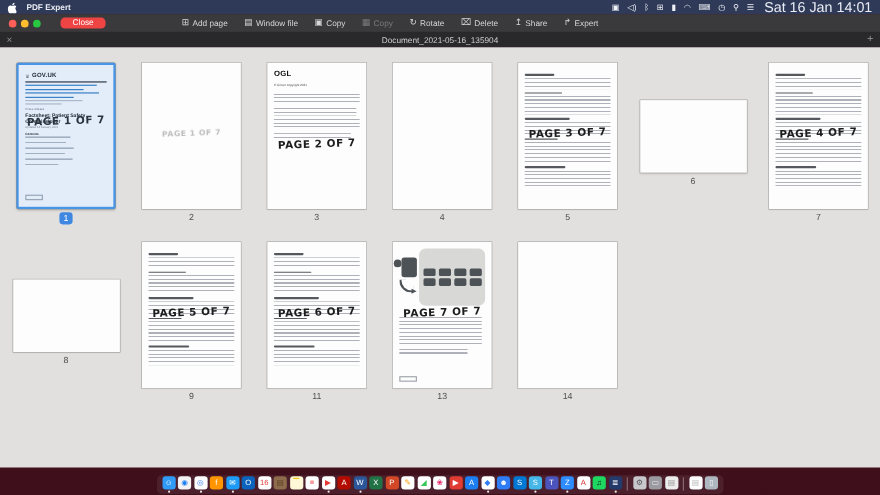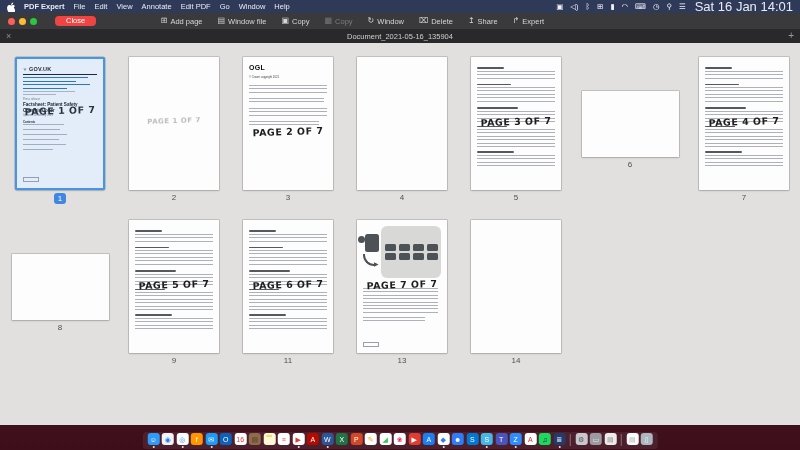--- a/index.html
+++ b/index.html
@@ -98,30 +98,20 @@
 </head>
 <body>
 
 <div class="menubar">
   <span class="apple">
     <svg width="8" height="10" viewBox="0 0 14 17">
         <path fill="#ffffff" d="M11.6 9c0-2.2 1.8-3.2 1.9-3.3-1-1.5-2.6-1.7-3.2-1.7-1.4-.1-2.7.8-3.3.8-.7 0-1.8-.8-2.9-.8C2.6 4 1.2 4.9.4 6.3c-1.6 2.8-.4 7 1.2 9.3.8 1.1 1.7 2.4 2.9 2.3 1.2 0 1.6-.7 3-.7s1.8.7 3 .7 2-1.1 2.8-2.2c.9-1.3 1.2-2.5 1.3-2.6-.1-.1-2.4-1-2.4-3.7l-.6-.4zM9.4 2.6c.6-.8 1.1-1.9 1-3-.9 0-2.1.6-2.7 1.4-.6.7-1.2 1.9-1 3 1 .1 2.1-.6 2.7-1.4z" transform="translate(.5 1)"></path>
       </svg>
   </span>
   <span class="app">PDF Expert</span>
-  <span id="menu-items" style="display:flex;gap:9px;">
-      <span class="mi">File</span>
-      <span class="mi">Edit</span>
-      <span class="mi">View</span>
-      <span class="mi">Annotate</span>
-      <span class="mi">Edit PDF</span>
-      <span class="mi">Go</span>
-      <span class="mi">Window</span>
-      <span class="mi">Help</span>
-    </span>
   <span class="spacer"></span>
   <span class="status" id="status-icons">
       <span>▣</span>
       <span>◁)</span>
       <span>ᛒ</span>
       <span>⊞</span>
       <span>▮</span>
       <span>◠</span>
       <span>⌨</span>
       <span>◷</span>
@@ -148,21 +138,21 @@
       <span class="tbtn">
         <span class="ticon">▣</span>
         <span>Copy</span>
       </span>
       <span class="tbtn disabled">
         <span class="ticon">▦</span>
         <span>Copy</span>
       </span>
       <span class="tbtn">
         <span class="ticon">↻</span>
-        <span>Window</span>
+        <span>Rotate</span>
       </span>
       <span class="tbtn">
         <span class="ticon">⌧</span>
         <span>Delete</span>
       </span>
       <span class="tbtn">
         <span class="ticon">↥</span>
         <span>Share</span>
       </span>
       <span class="tbtn">

